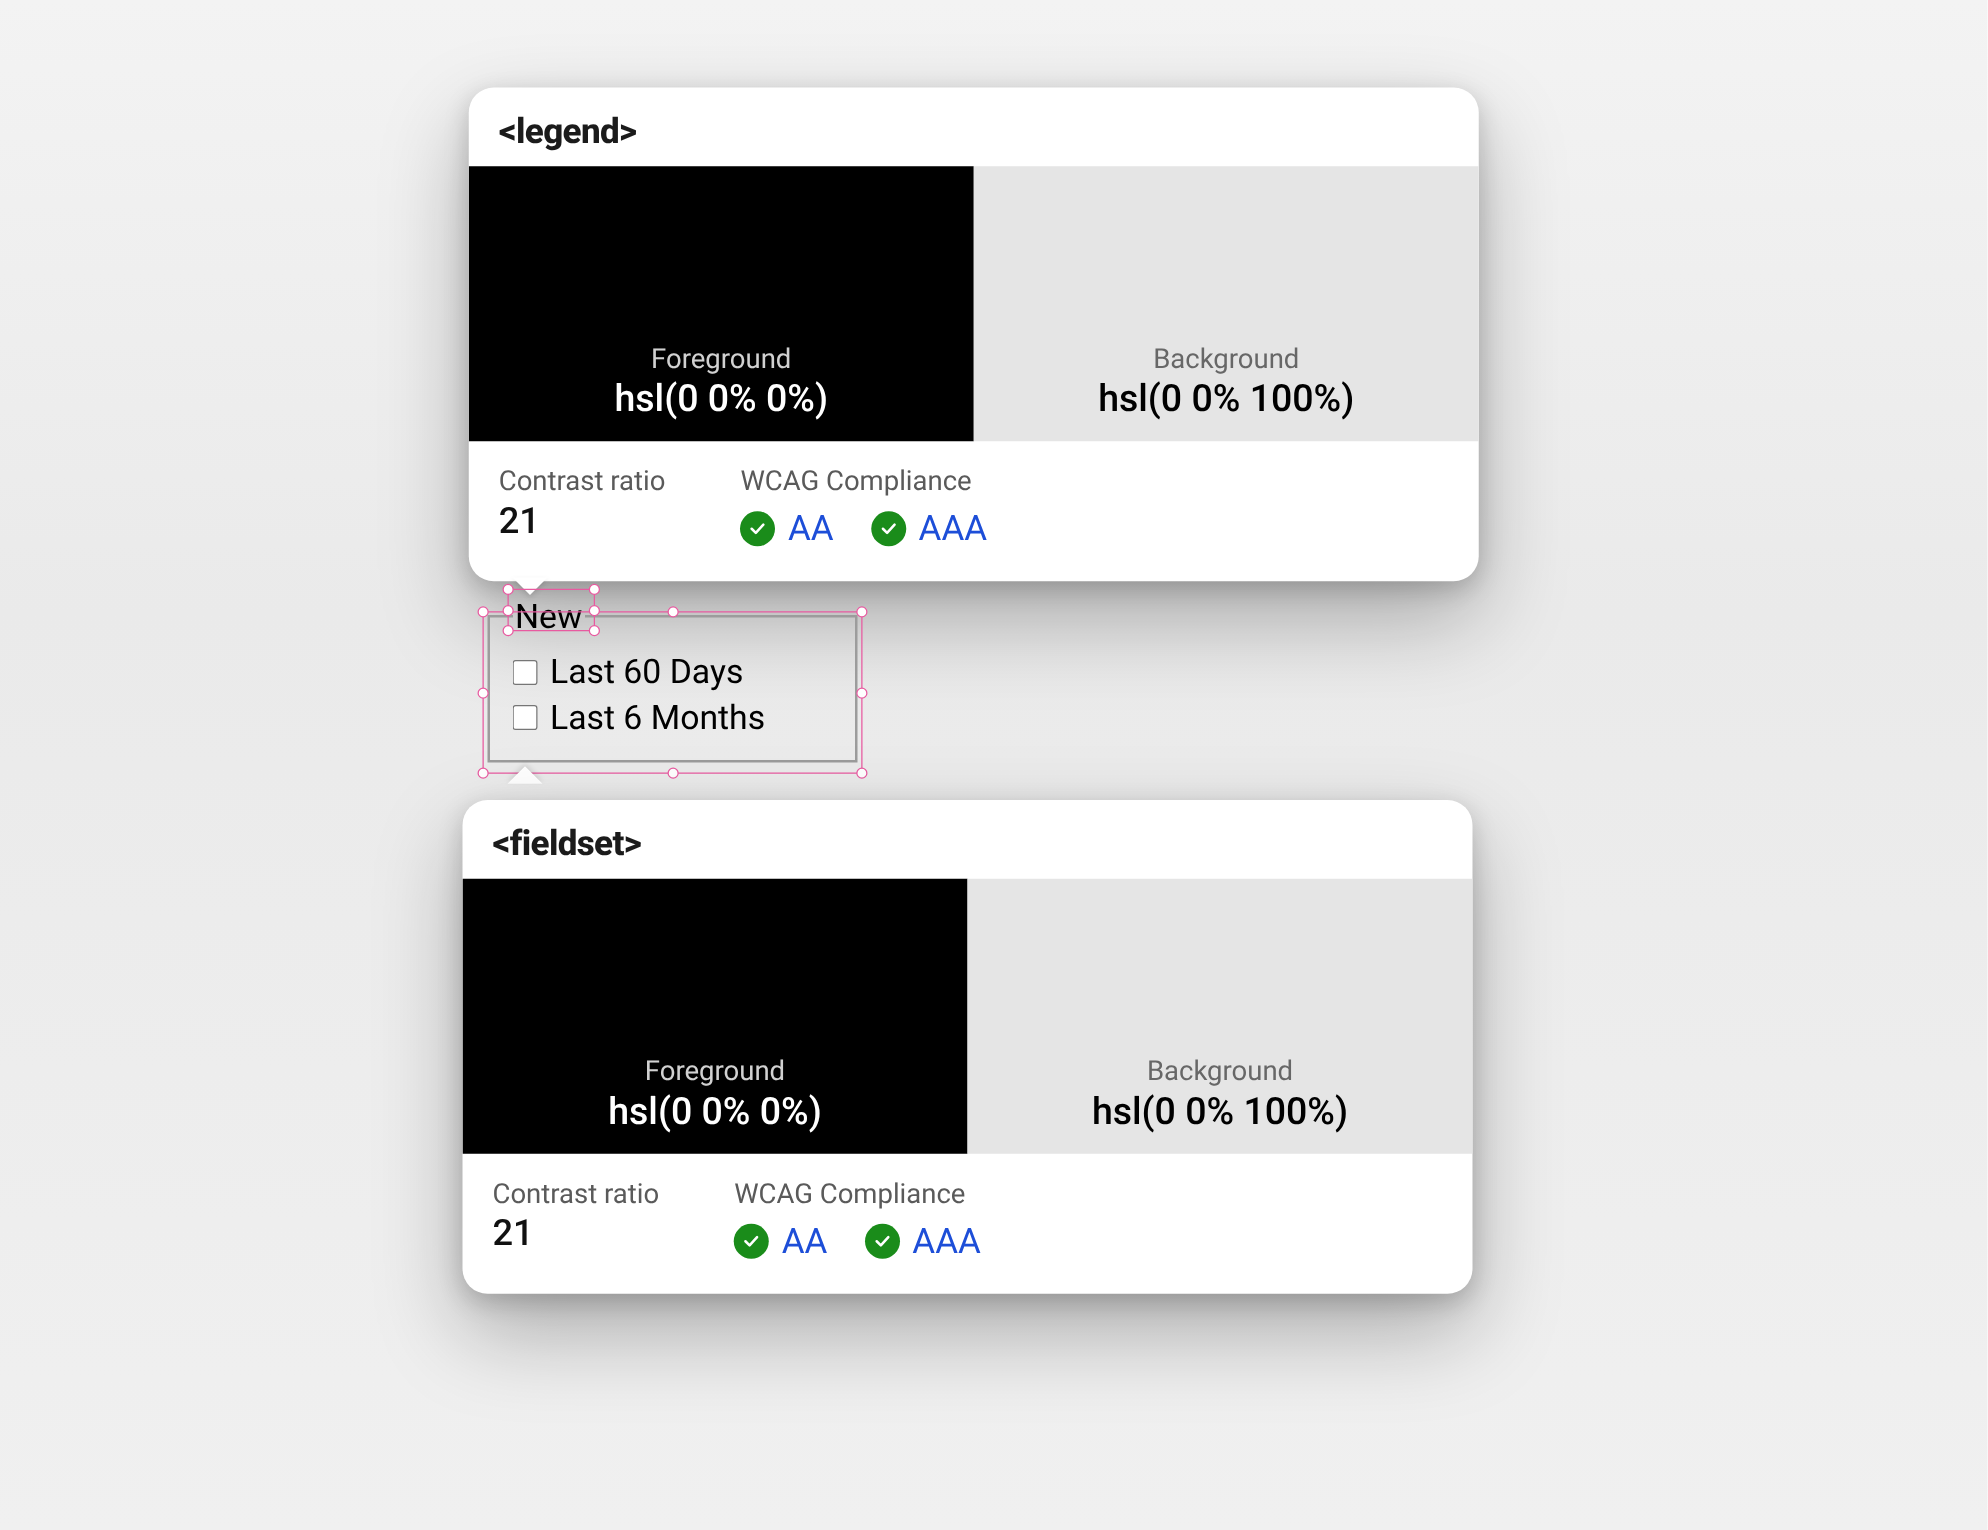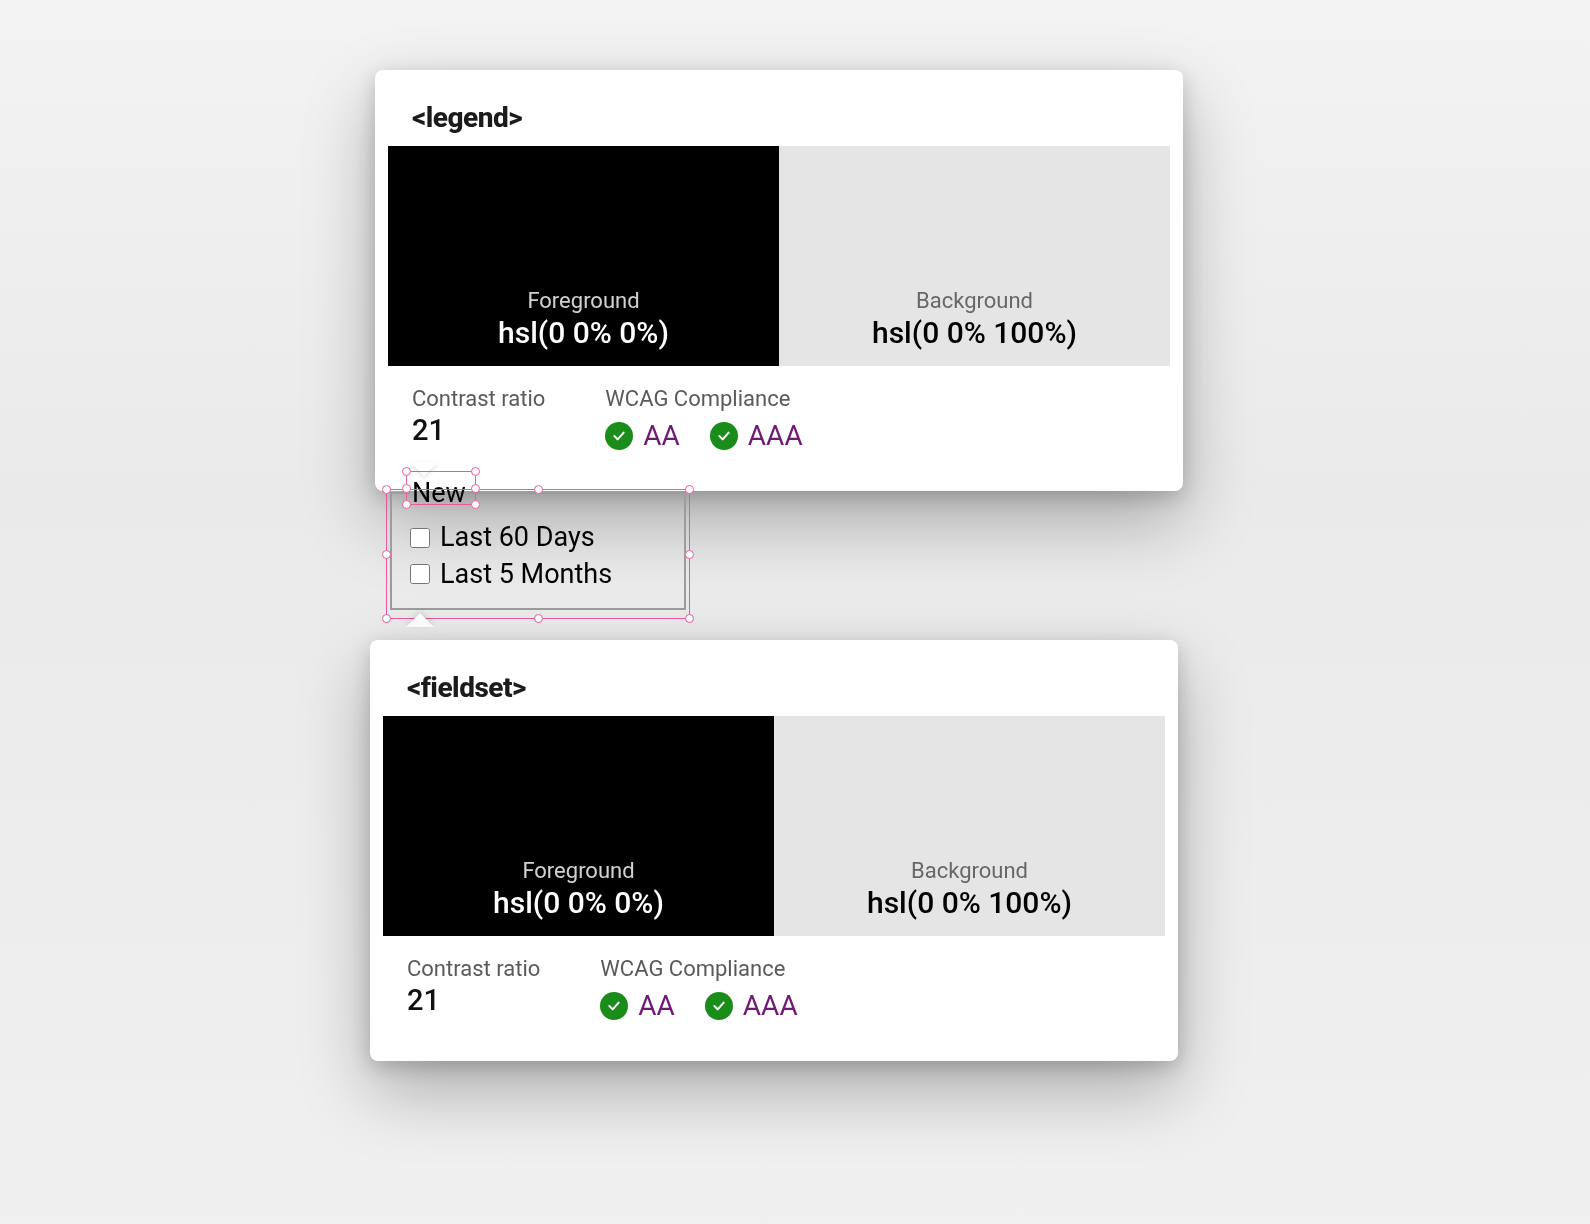--- a/index.html
+++ b/index.html
@@ -81,23 +81,23 @@
     border-right: 14px solid transparent;
     border-bottom: 14px solid #fff;
     filter: drop-shadow(0 -2px 2px rgba(0,0,0,0.12));
   }
 
   
   .tooltip {
     position: absolute;
     width: 808px;
     background: #fff;
-    border-radius: 8px;
+    border-radius: 20px;
     box-shadow: 0 30px 70px rgba(0,0,0,0.28), 0 6px 20px rgba(0,0,0,0.18);
-    padding: 13px;
+    padding: 0;
     overflow: hidden;
   }
   .tooltip-top    { left: 375px; top: 70px; }
   .tooltip-bottom { left: 370px; top: 640px; }
 
   .tag-header {
     font-size: 28px;
     font-weight: 800;
     color: #1b1b1b;
     padding: 18px 24px 12px 24px;
@@ -155,21 +155,21 @@
   .badges {
     display: flex;
     gap: 30px;
     align-items: center;
   }
   .badge {
     display: flex;
     align-items: center;
     gap: 10px;
     font-size: 28px;
-    color: #701a75;
+    color: #1d4ed8;
   }
   .check-circle {
     width: 28px;
     height: 28px;
     border-radius: 50%;
     background: #1a8c1a;
     display: flex;
     align-items: center;
     justify-content: center;
   }
@@ -224,21 +224,21 @@
 
 <div class="inspected-wrap">
   <fieldset class="inspected-fieldset">
     <legend>New</legend>
     <label class="check-row">
       <input type="checkbox" style="">
       <span>Last 60 Days</span>
     </label>
     <label class="check-row">
       <input type="checkbox" style="">
-      <span>Last 5 Months</span>
+      <span>Last 6 Months</span>
     </label>
   </fieldset>
 
   <div class="selection-overlay" style="left:-4px; top:14px; width:304px; height:130px;">
     <div class="handle h-tl"></div>
       <div class="handle h-tm"></div>
       <div class="handle h-tr"></div>
     <div class="handle h-ml"></div>
       <div class="handle h-mr"></div>
     <div class="handle h-bl"></div>

